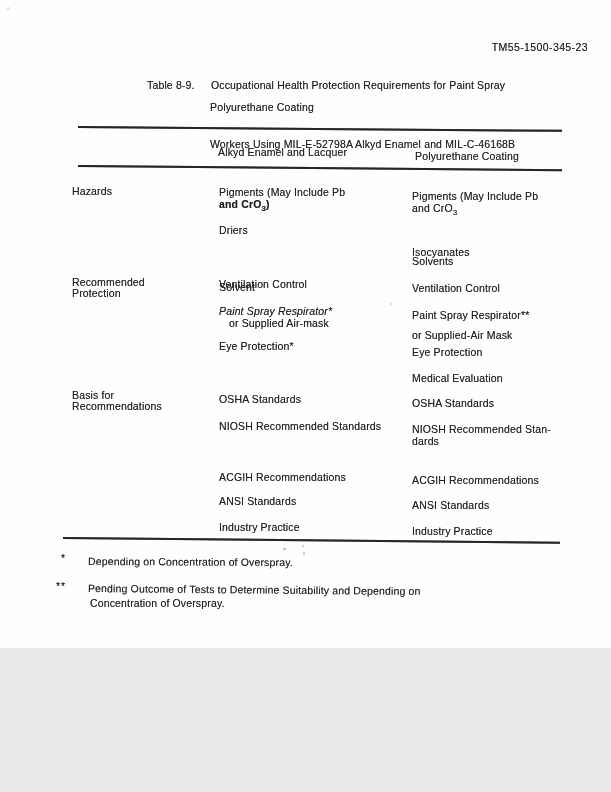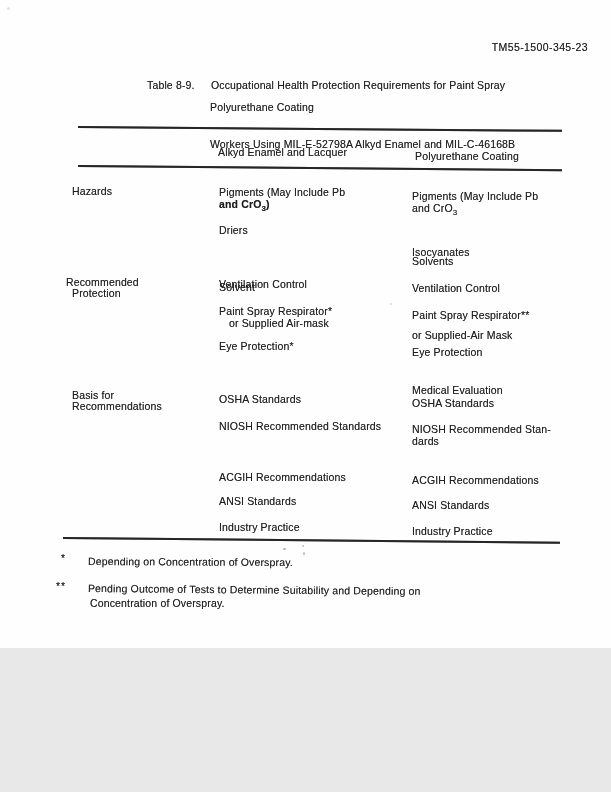--- a/index.html
+++ b/index.html
@@ -71,35 +71,35 @@
 
   <div class="txt" style="left:412px; top:191px;">Pigments (May Include Pb</div>
   <div class="txt" style="left:412px; top:203px;"><span>and CrO</span><span class="sub">3</span><span></span></div>
 
   <div class="txt" style="left:219px; top:225px;">Driers</div>
   <div class="txt" style="left:412px; top:229px;margin-top:18px;">Isocyanates</div>
 
   <div class="txt" style="left:219px; top:251px;margin-top:31px;">Solvent</div>
   <div class="txt" style="left:412px; top:256px;text-align:right;">Solvents</div>
 
-  <div class="txt" style="left:66px; top:277px;">Recommended</div>
+  <div class="txt" style="left:72px; top:277px;">Recommended</div>
   <div class="txt" style="left:72px; top:288px;">Protection</div>
 
   <div class="txt" style="left:219px; top:279px;">Ventilation Control</div>
   <div class="txt" style="left:412px; top:283px;">Ventilation Control</div>
 
-  <div class="txt" style="left:219px; top:306px;">Paint Spray Respirator*</div>
+  <div class="txt" style="left:219px; top:306px;font-style:italic;">Paint Spray Respirator*</div>
   <div class="txt" style="left:229px; top:318px;">or Supplied Air-mask</div>
   <div class="txt" style="left:412px; top:310px;">Paint Spray Respirator**</div>
   <div class="txt" style="left:412px; top:322px;margin-top:8px;">or Supplied-Air Mask</div>
 
   <div class="txt" style="left:219px; top:341px;">Eye Protection*</div>
   <div class="txt" style="left:412px; top:347px;">Eye Protection</div>
 
-  <div class="txt" style="left:412px; top:373px;margin-top:12px;">Medical Evaluation</div>
+  <div class="txt" style="left:412px; top:373px;">Medical Evaluation</div>
 
   <div class="txt" style="left:72px; top:390px;text-align:right;">Basis for</div>
   <div class="txt" style="left:72px; top:401px;">Recommendations</div>
 
   <div class="txt" style="left:219px; top:394px;">OSHA Standards</div>
   <div class="txt" style="left:412px; top:398px;">OSHA Standards</div>
 
   <div class="txt" style="left:219px; top:421px;">NIOSH Recommended Standards</div>
   <div class="txt" style="left:412px; top:424px;">NIOSH Recommended Stan-</div>
   <div class="txt" style="left:412px; top:436px;">dards</div>

